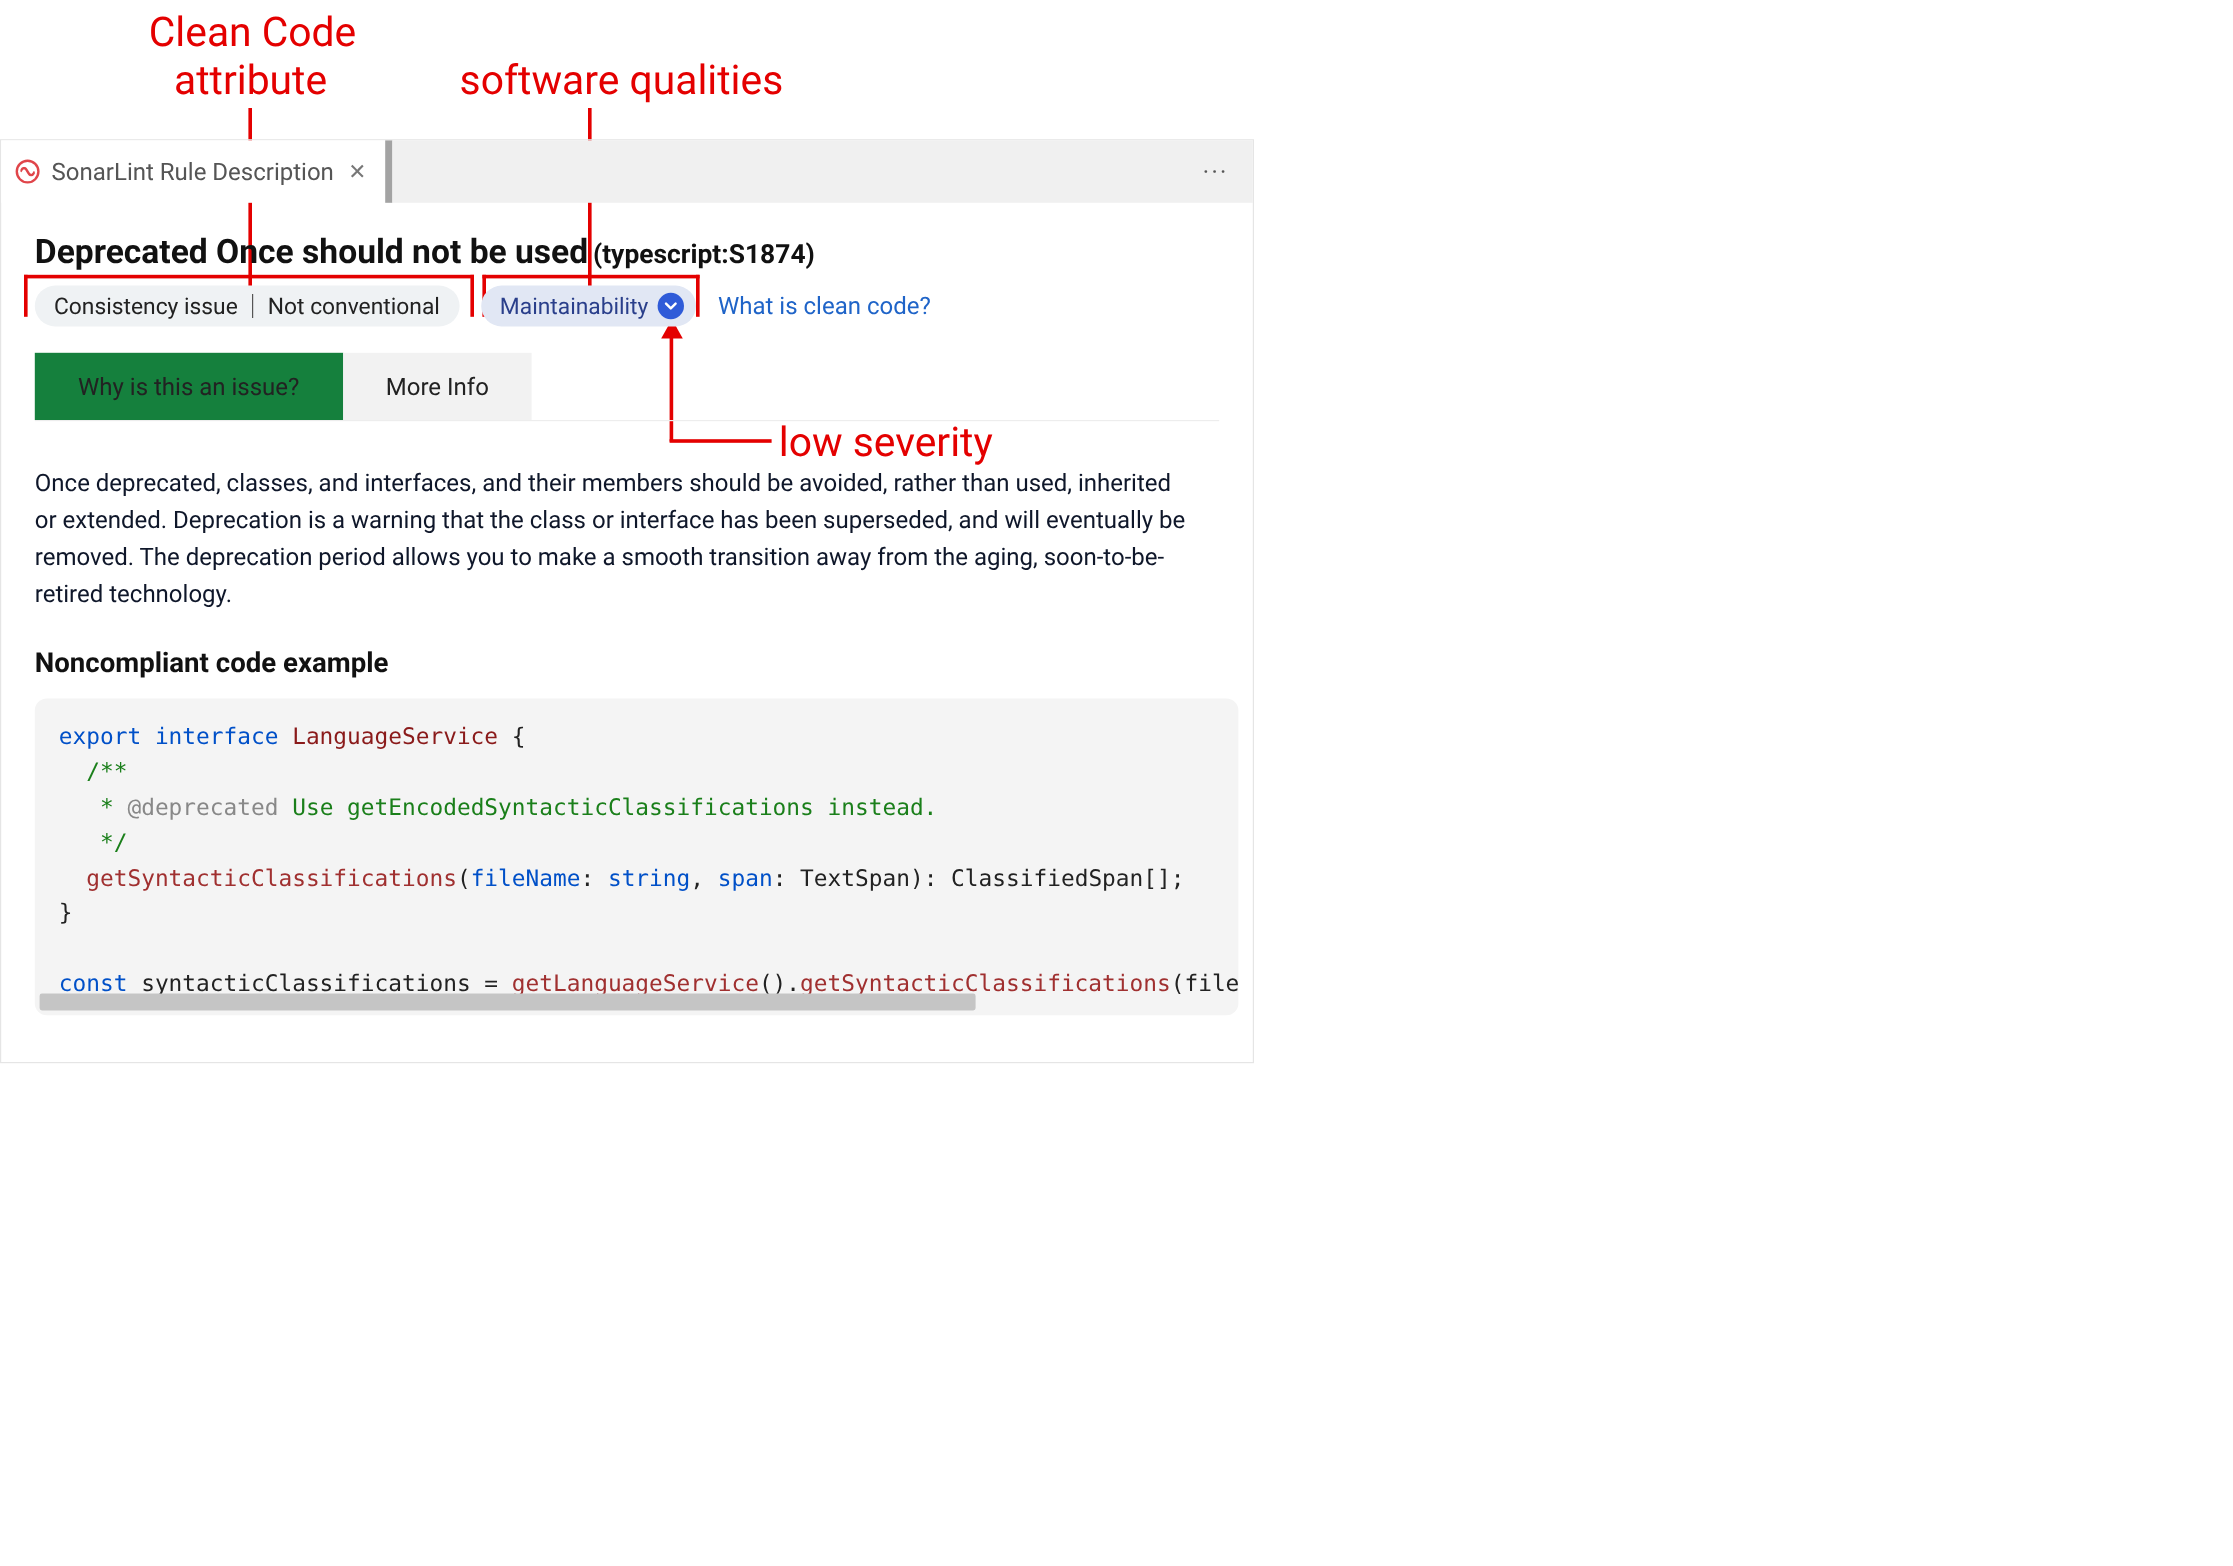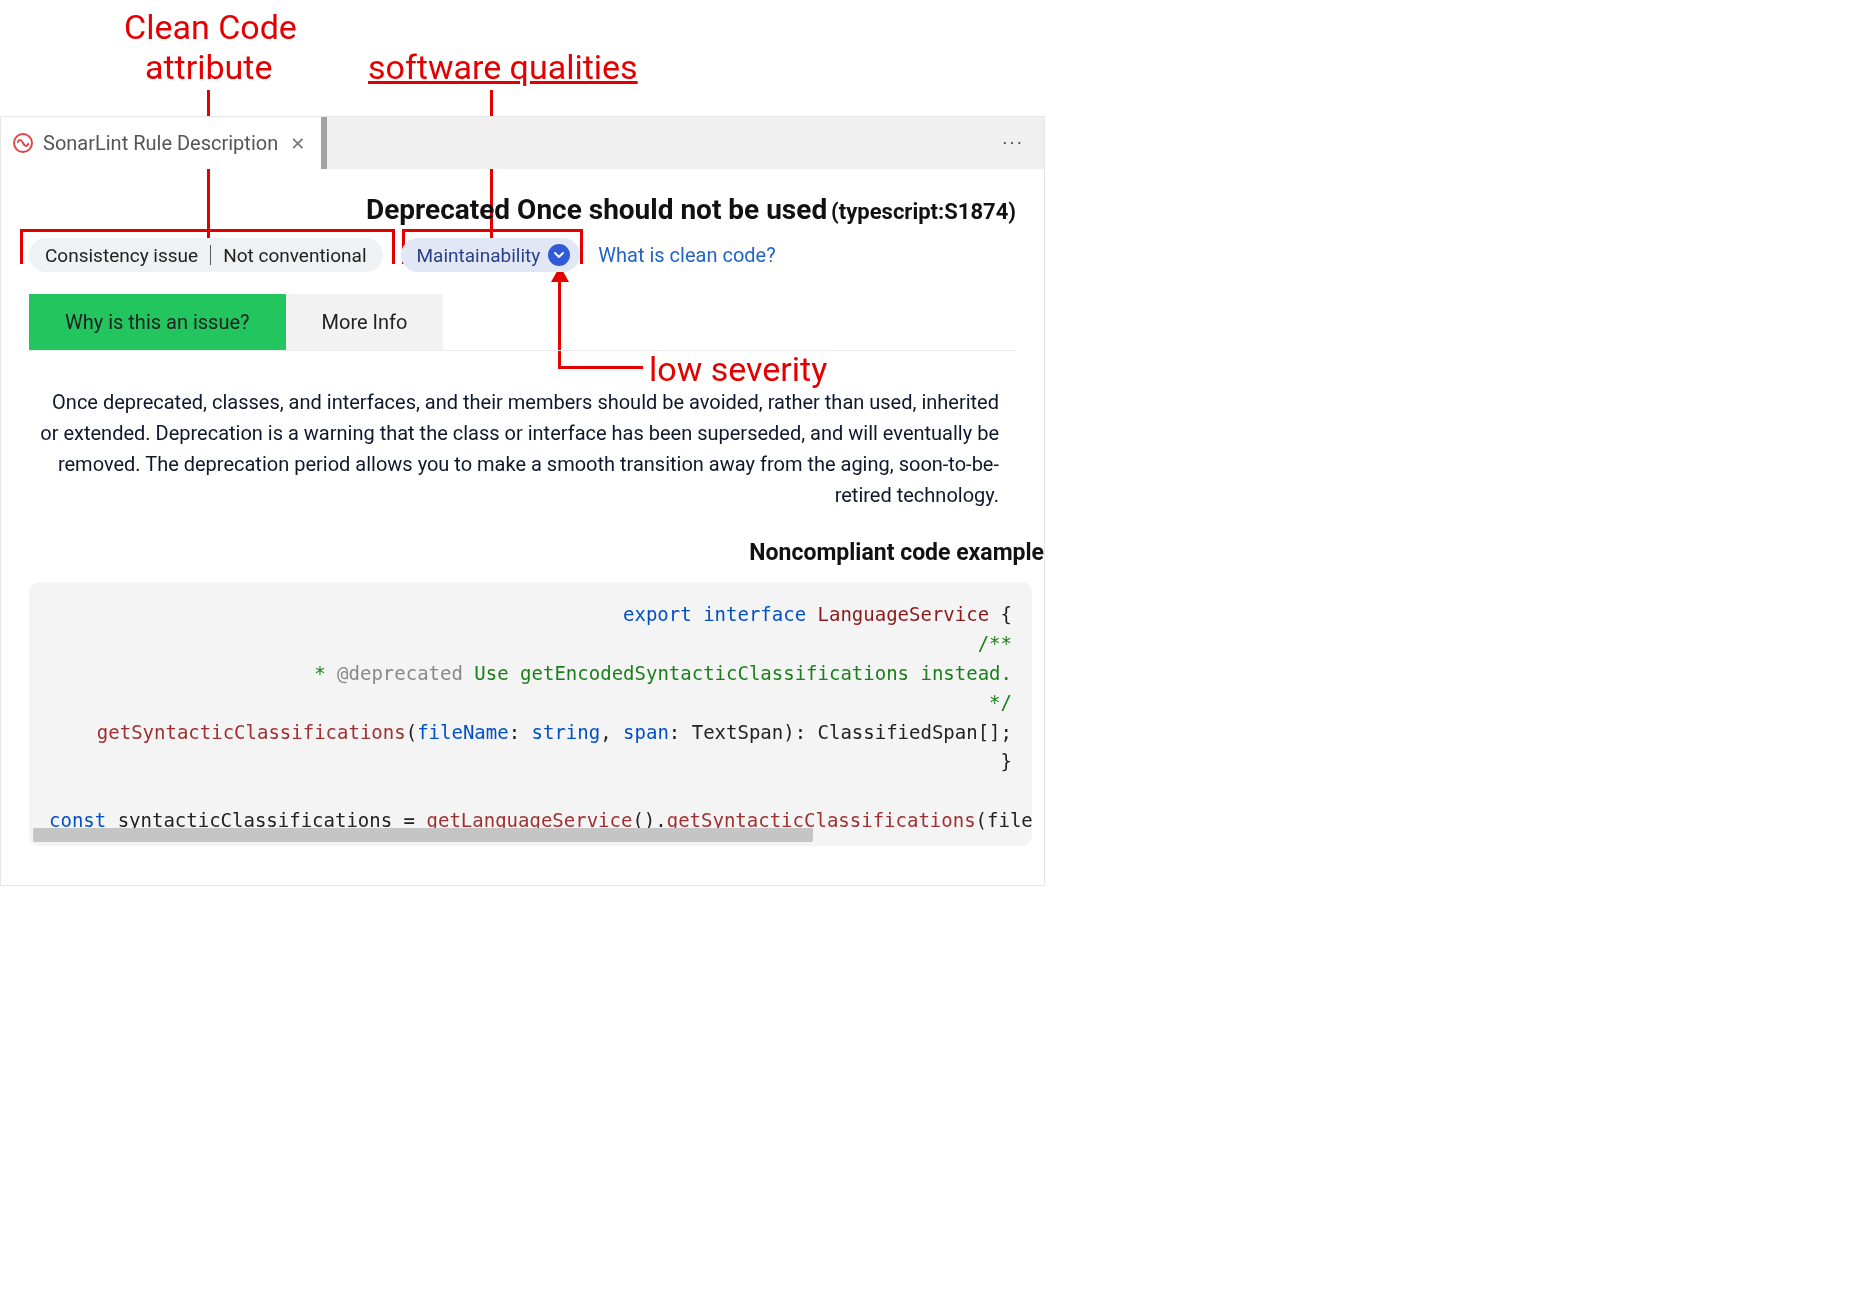--- a/index.html
+++ b/index.html
@@ -1,17 +1,17 @@
 <!DOCTYPE html>
 <html><head>
 <meta charset="utf-8">
 <style>
   * { box-sizing: border-box; margin: 0; padding: 0; }
   html, body { width: 1861px; height: 1305px; background: #fff; font-family: -apple-system, BlinkMacSystemFont, "Segoe UI", Roboto, Helvetica, Arial, sans-serif; color: #111; }
-  .canvas { position: relative; width: 1480px; height: 1305px; text-align: right; }
+  .canvas { position: relative; width: 1480px; height: 1305px; }
 
   
   .anno { position: absolute; color: #e40000; }
   .anno-label { font-size: 34px; line-height: 1.15; }
   .vline { position: absolute; width: 3px; background: #e40000; }
   .hline { position: absolute; height: 3px; background: #e40000; }
   .bracket-l { position: absolute; width: 3px; background: #e40000; }
 
   .arrow-up {
     position: absolute;
@@ -59,21 +59,21 @@
   }
   .sev-dot {
     width: 22px; height: 22px; border-radius: 50%; background: #2f5bd8;
     display: inline-flex; align-items: center; justify-content: center; color: #fff;
   }
   .sev-dot svg { display: block; }
   .cc-link { color: #1f64c8; font-size: 20px; text-decoration: none; }
 
   .subtabs { margin-top: 22px; display: flex; border-bottom: 1px solid #ededed; }
   .subtab { padding: 16px 36px; font-size: 20px; color: #222; }
-  .subtab.active { background: #22c55e; }
+  .subtab.active { background: #15803d; }
   .subtab.inactive { background: #f2f2f2; }
 
   .desc-text { margin: 36px 8px 0 28px; font-size: 20px; line-height: 1.55; color: #0f172a; max-width: 970px; }
   .section-h { margin: 28px 0 16px 28px; font-size: 23px; font-weight: 700; }
 
   .codeblock {
     margin: 0 12px 0 28px;
     background: #f4f4f4; border-radius: 10px;
     padding: 18px 20px 10px 20px;
     font-family: ui-monospace, SFMono-Regular, Menlo, Consolas, monospace;
@@ -94,21 +94,21 @@
     background: #c5c5c5; border-radius: 2px;
   }
 </style>
 </head>
 <body>
 
 <div class="canvas">
 
   <div class="anno anno-label" style="left:124px; top:8px;"><span>Clean Code</span></div>
   <div class="anno anno-label" style="left:145px; top:48px;"><span>attribute</span></div>
-  <div class="anno anno-label" style="left:368px; top:48px;text-decoration:underline;"><span>software qualities</span></div>
+  <div class="anno anno-label" style="left:383px; top:48px;"><span>software qualities</span></div>
   <div class="anno anno-label" style="left:649px; top:350px;"><span>low severity</span></div>
 
   <div class="vline" style="left:207px; top:90px; height:150px;"></div>
   <div class="vline" style="left:490px; top:90px; height:150px;"></div>
 
   <div class="bracket-l" style="left:20px;  top:229px; height:35px;"></div>
   <div class="bracket-l" style="left:392px; top:229px; height:35px;"></div>
   <div class="hline" style="left:20px; top:229px; width:190px;"></div>
   <div class="hline" style="left:210px; top:229px; width:185px;"></div>
 

